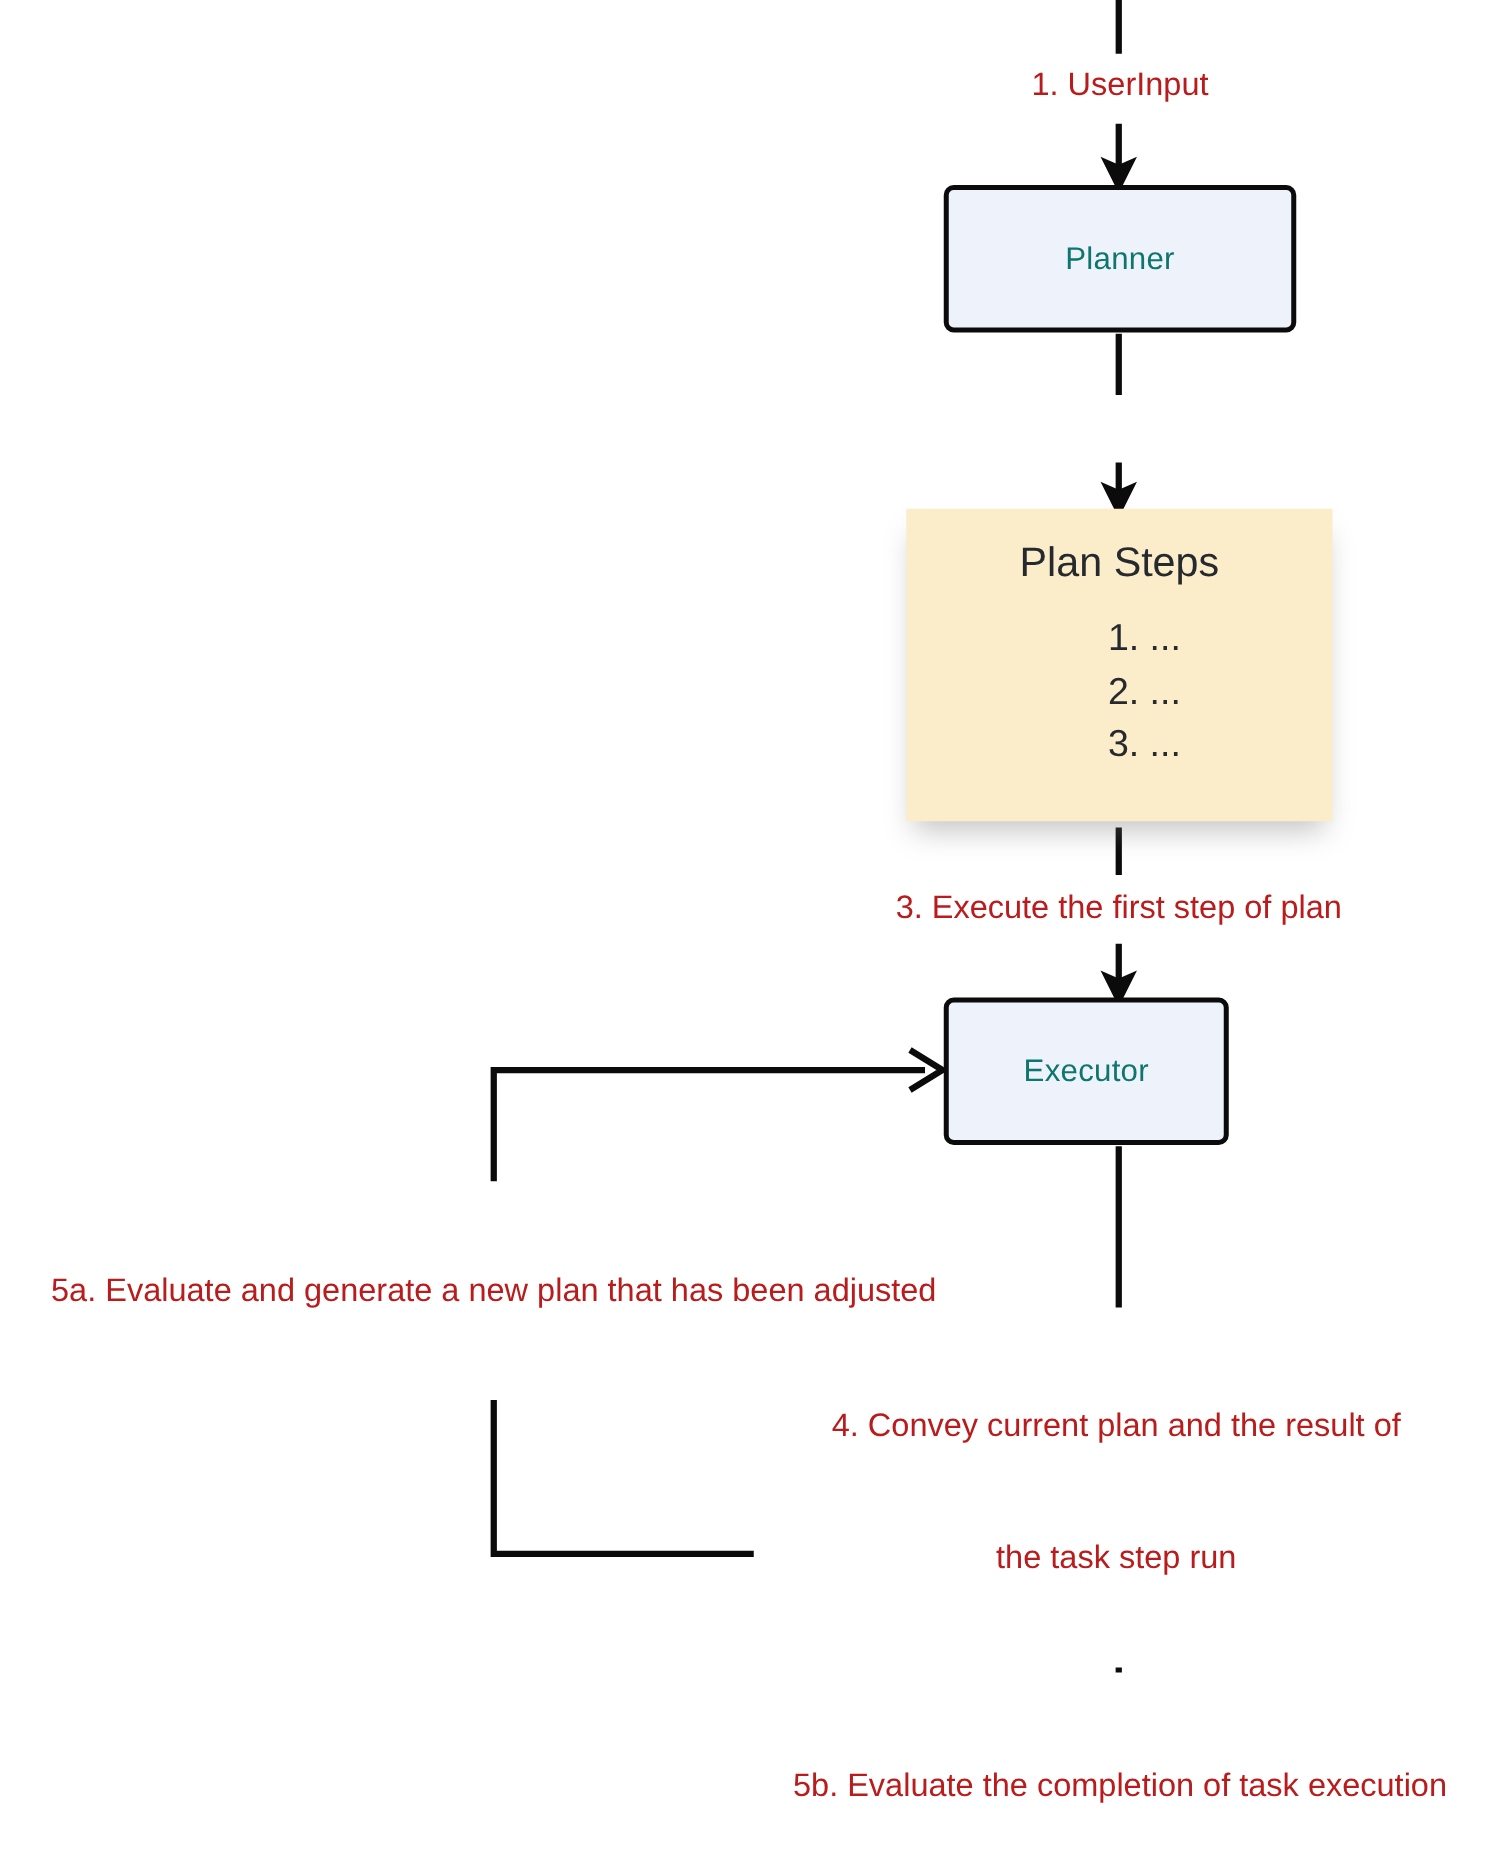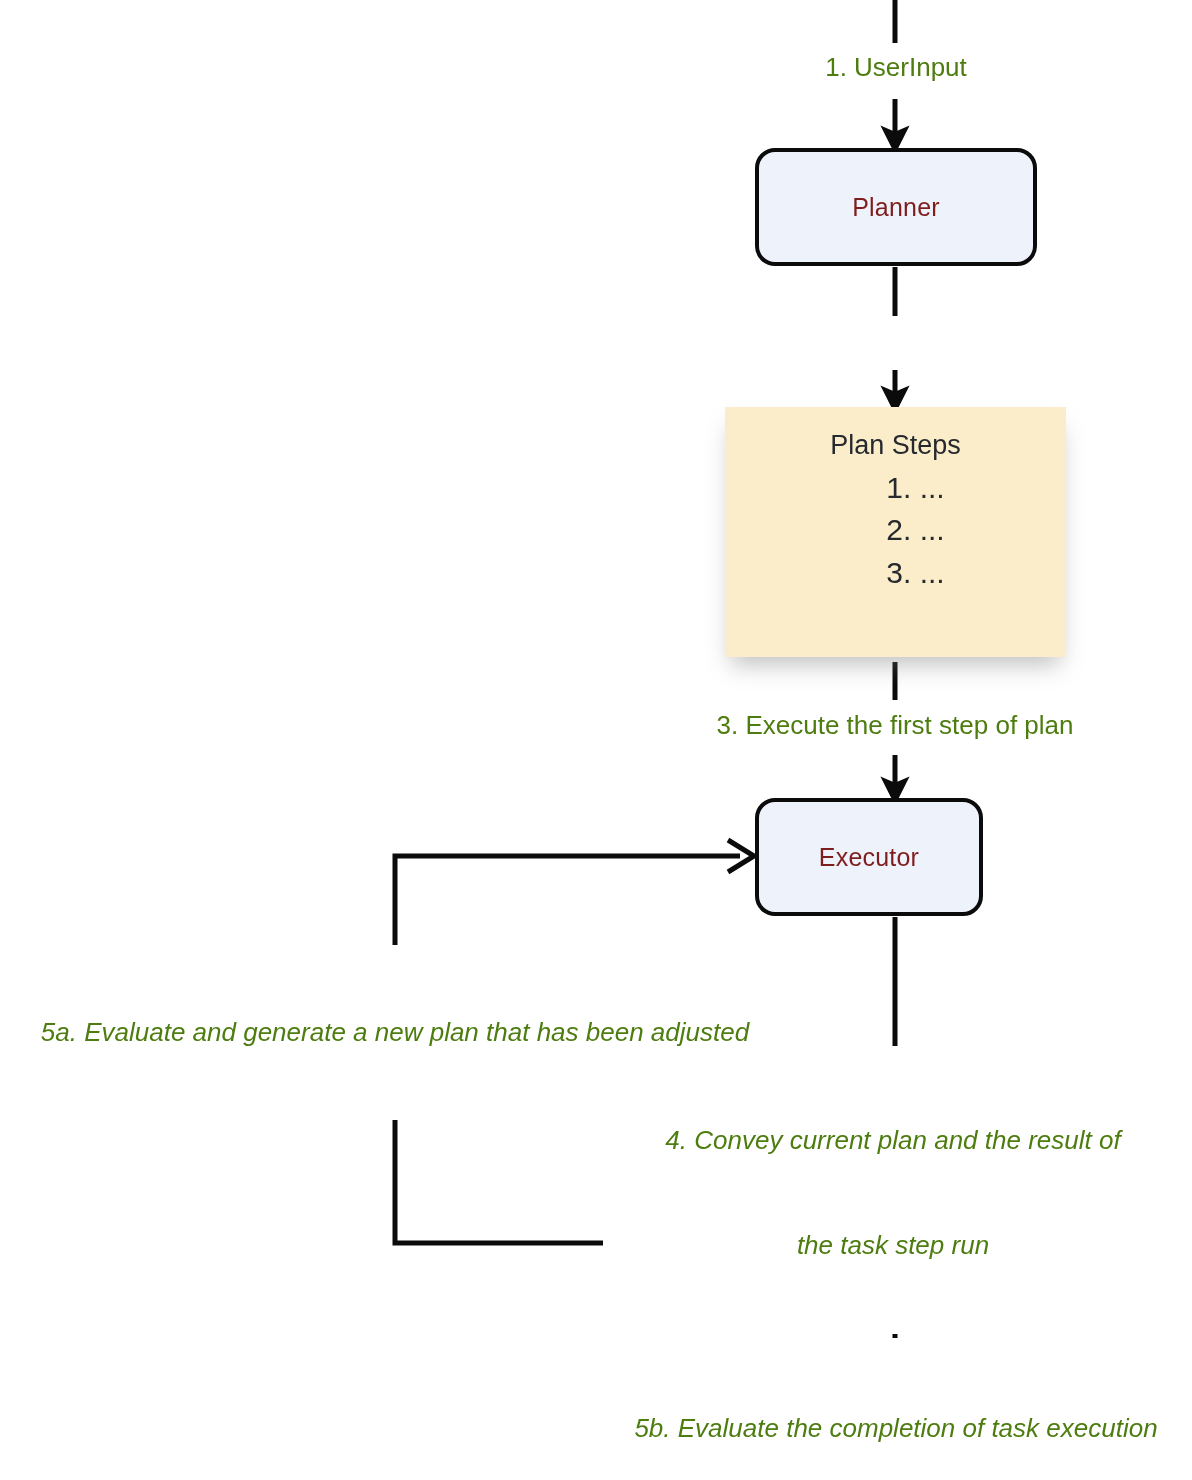--- a/index.html
+++ b/index.html
@@ -23,63 +23,62 @@
     top: 0;
     width: 1192px;
     height: 1480px;
     pointer-events: none;
   }
   .node {
     position: absolute;
     box-sizing: border-box;
     background: #eef2fb;
     border: 4px solid #0b0b0b;
-    border-radius: 20px;
+    border-radius: 8px;
     display: flex;
     align-items: center;
     justify-content: center;
-    color: #7f1d1d;
+    color: #0f766e;
     font-size: 25px;
     letter-spacing: 0.2px;
   }
   .sticky {
     position: absolute;
     box-sizing: border-box;
     background: #fbedc9;
     box-shadow: 0 14px 22px -6px rgba(120,120,120,0.45);
     display: flex;
     flex-direction: column;
     align-items: center;
     justify-content: flex-start;
     color: #26292e;
     padding-top: 22px;
   }
   .sticky-title {
-    font-size: 27px;
+    font-size: 33px;
     line-height: 1.25;
-    margin-bottom: 4px;
+    margin-bottom: 20px;
   }
   .sticky-step {
     font-size: 30px;
     line-height: 1.42;
     padding-left: 40px;
   }
   .edge-label {
     position: absolute;
-    color: #4d7c0f;
+    color: #b91c1c;
     font-size: 26px;
     line-height: 1.32;
     text-align: center;
     white-space: pre;
     background: #ffffff;
     z-index: 5;
   }
   .edge-label.two-line {
     line-height: 1.35;
-    font-style: italic;
   }
 </style>
 </head>
 <body>
 
 <div id="canvas">
 
   <svg class="layer" viewBox="0 0 1192 1480">
     <defs>
       <marker id="arrow-filled" viewBox="0 0 12 12" refX="6" refY="6" markerWidth="7" markerHeight="7" orient="auto-start-reverse">

